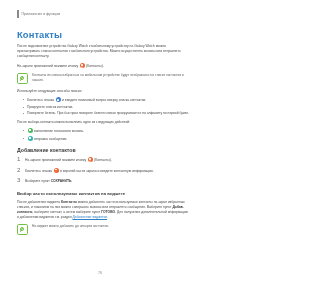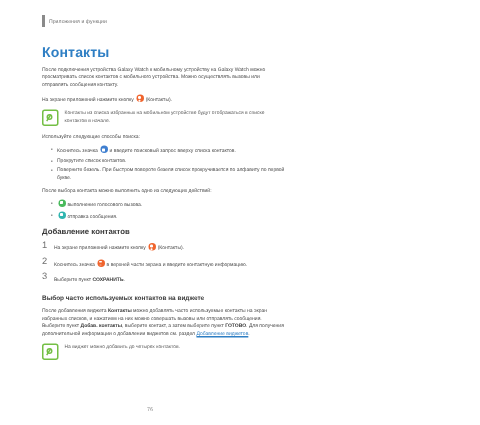--- a/index.html
+++ b/index.html
@@ -11,21 +11,21 @@
     width: 200px;
     height: 283px;
     overflow: hidden;
     font-family: "Liberation Sans", sans-serif;
     color: #3c3c3c;
     position: relative;
   }
   .page {
     position: absolute;
     inset: 0;
-    padding: 9px 10px 0 28px;
+    padding: 9px 10px 0 17px;
     box-sizing: border-box;
   }
 
   
   .runhead {
     display: flex;
     align-items: center;
     gap: 3px;
     height: 9px;
     margin-bottom: 12px;

